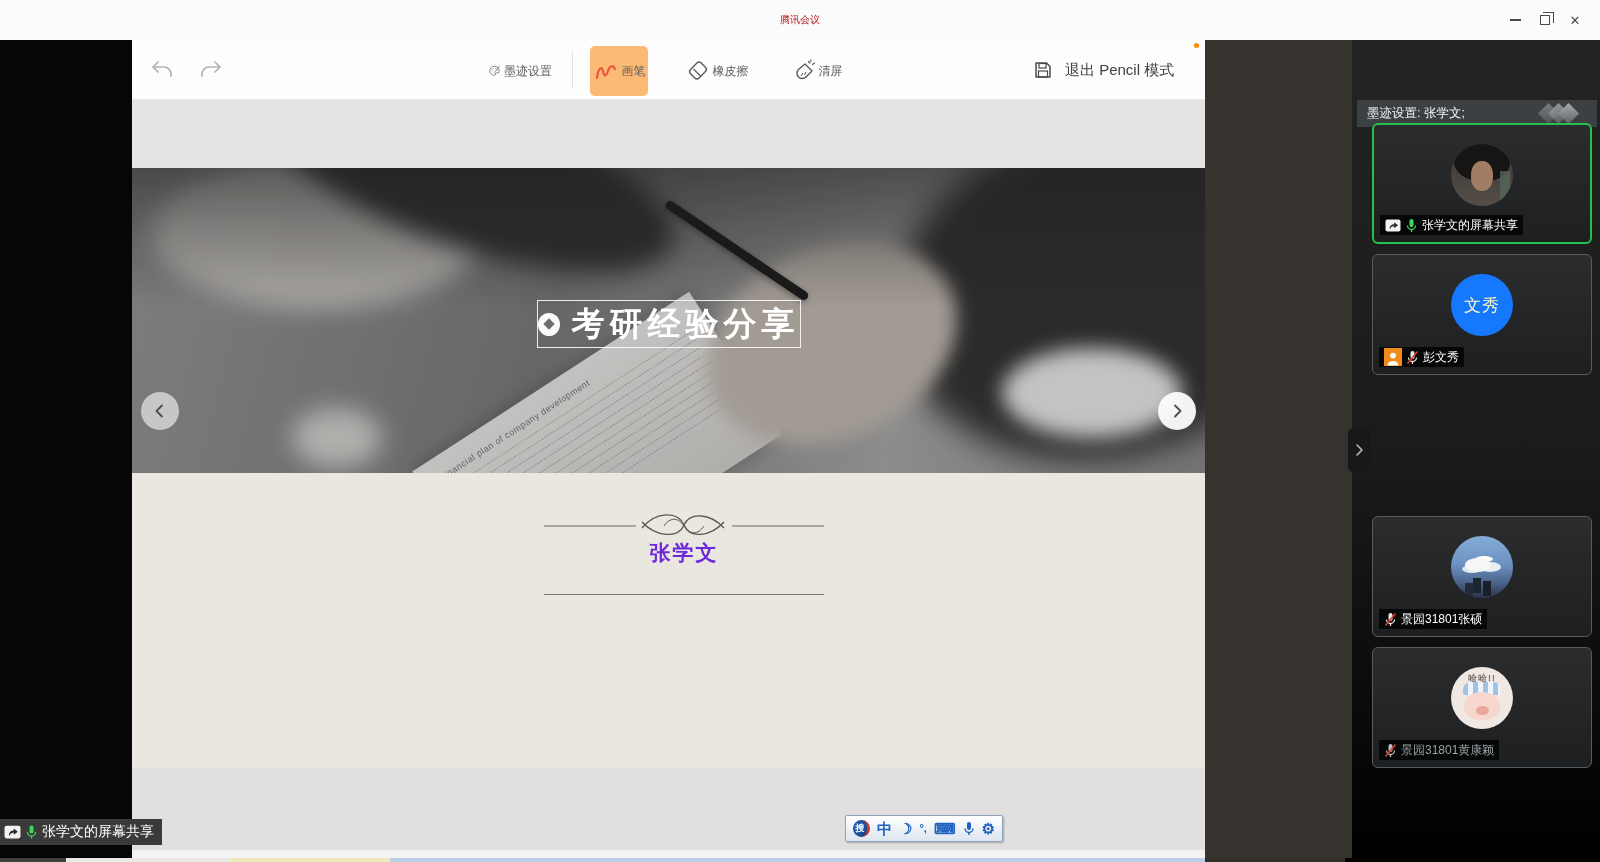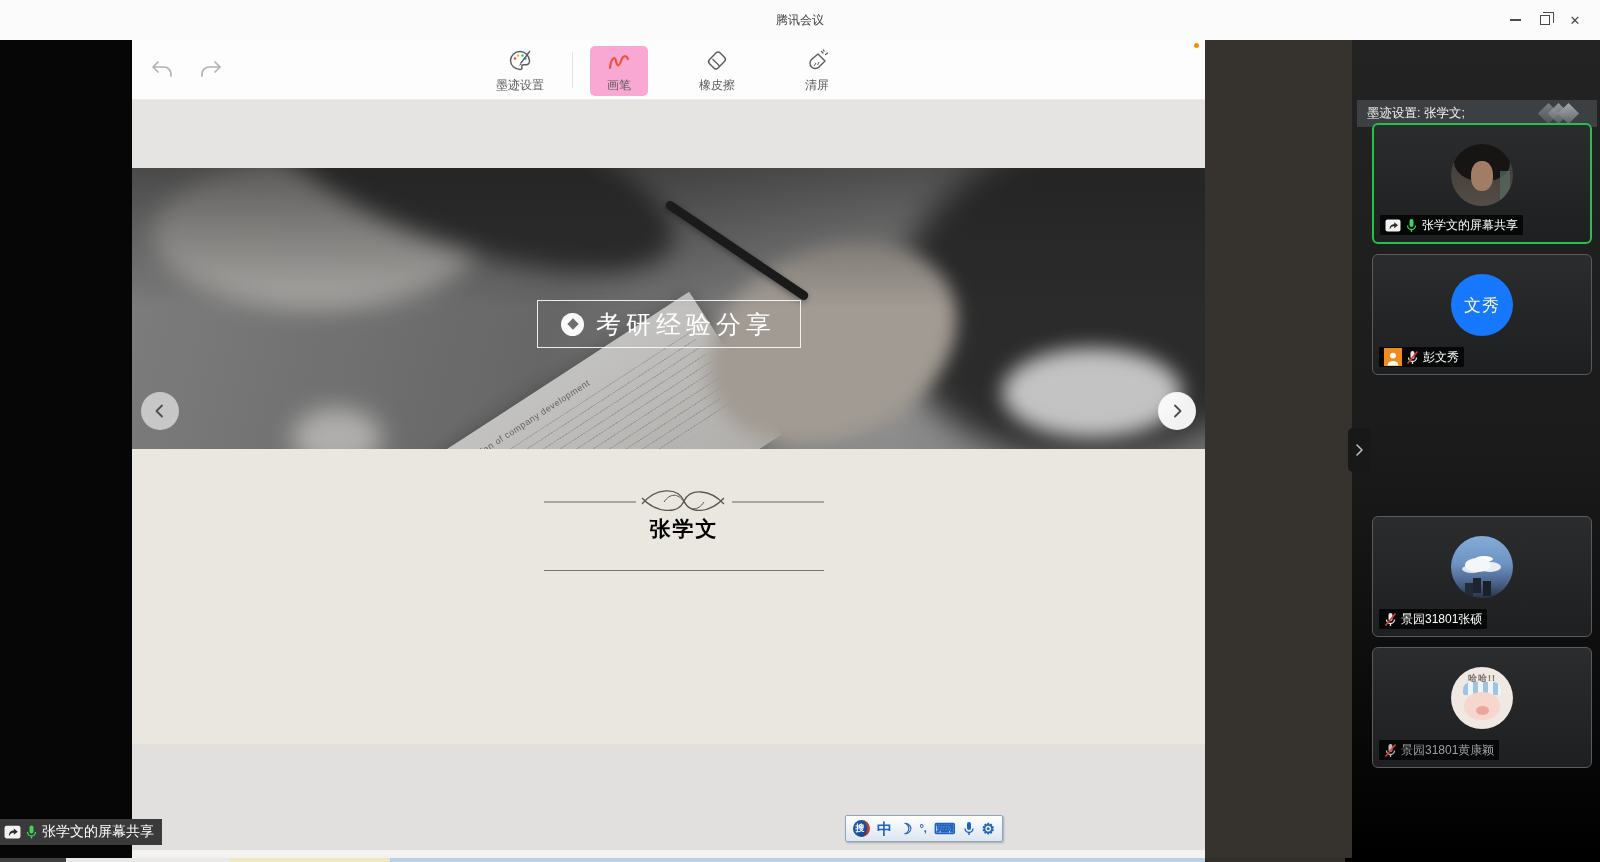--- a/index.html
+++ b/index.html
@@ -3,38 +3,38 @@
 <meta charset="utf-8">
 <style>
   *{box-sizing:border-box;margin:0;padding:0}
   html,body{background:#222}
   #screen{position:relative;width:1600px;height:862px;overflow:hidden;
     font-family:"Liberation Sans",sans-serif;background:#000}
 
   
   .titlebar{position:absolute;left:0;top:0;width:1600px;height:40px;background:#fbfbfb;
     display:flex;align-items:center;justify-content:center}
-  .titlebar .title{font-size:12px;color:#404040}
+  .titlebar .title{font-size:10px;color:#b91c1c}
   .win-controls{position:absolute;right:10px;top:0;height:40px;display:flex;align-items:center}
   .win-btn{width:30px;height:40px;display:flex;align-items:center;justify-content:center;color:#4a4a4a}
   .glyph-min{width:11px;height:2px;background:#4a4a4a}
   .glyph-max{width:10px;height:10px;border:1.5px solid #4a4a4a;position:relative}
   .glyph-max:before{content:"";position:absolute;left:2px;top:-4px;width:10px;height:10px;border:1.5px solid #4a4a4a;border-left:none;border-bottom:none}
   .glyph-close{font-size:13px}
 
   
   .left-strip{position:absolute;left:0;top:40px;width:132px;height:818px;background:#060606}
   .right-strip{position:absolute;left:1205px;top:40px;width:147px;height:818px;background:#36322d}
 
   
   .wb{position:absolute;left:132px;top:40px;width:1073px;height:818px;background:#e2e0de}
   .wb-toolbar{position:absolute;left:0;top:0;width:1073px;height:60px;background:#fdfdfd;border-bottom:1px solid #ebebeb}
-  .tbtn{position:absolute;top:6px;width:64px;height:50px;display:flex;flex-direction:column;align-items:center;justify-content:center;gap:3px;border-radius:5px}
+  .tbtn{position:absolute;top:6px;width:64px;height:50px;display:flex;flex-direction:row;align-items:center;justify-content:center;gap:3px;border-radius:5px}
   .tbtn .tlabel{font-size:12px;color:#5c5c5c;white-space:nowrap}
-  .tbtn.active{background:#f9a8d4}
+  .tbtn.active{background:#fdba74}
   .histbtn{position:absolute;top:18px;width:26px;height:24px}
   .tb-sep{position:absolute;left:440px;top:12px;width:1px;height:36px;background:#e3e3e3}
   .exit-btn{position:absolute;left:900px;top:0;height:60px;display:flex;align-items:center;gap:11px}
   .exit-btn .elabel{font-size:15px;color:#3f3f3f;white-space:nowrap}
   .anno-dot{position:absolute;left:1062px;top:3px;width:5px;height:5px;border-radius:50%;background:#ff8c00}
 
   .wb-gray{position:absolute;left:0;top:60px;width:1073px;height:68px;background:#e6e4e2}
 
   
   .photo{position:absolute;left:0;top:128px;width:1073px;height:305px;overflow:hidden;
@@ -51,28 +51,28 @@
   .ph-pen{position:absolute;left:520px;top:78px;width:170px;height:9px;background:#171717;border-radius:5px;transform:rotate(34deg);box-shadow:0 2px 6px rgba(0,0,0,.4)}
   .ph-paper{position:absolute;left:300px;top:200px;width:330px;height:170px;background:linear-gradient(#d8d7d5,#c3c1be);transform:rotate(-33deg);box-shadow:0 0 18px rgba(0,0,0,.25);padding:16px 20px}
   .ph-paper .cap{font-size:9px;color:#6a6a6a;letter-spacing:.5px;white-space:nowrap}
   .ph-paper .lines{margin-top:8px;height:90px;background:repeating-linear-gradient(180deg,rgba(120,120,120,.35) 0 1px,transparent 1px 9px)}
   .ph-dim{position:absolute;inset:0;background:rgba(40,40,40,.12)}
 
   .title-badge{position:absolute;left:50%;top:132px;transform:translateX(-50%);width:264px;height:48px;
     border:1px solid rgba(250,250,250,.92);display:flex;align-items:center;justify-content:center;gap:12px}
   .coin{width:23px;height:23px;border-radius:50%;background:#fafafa;display:flex;align-items:center;justify-content:center}
   .coin i{display:block;width:8px;height:8px;background:#6e6e6e;transform:rotate(45deg)}
-  .title-badge .btxt{color:#fff;font-size:25px;letter-spacing:5px;font-weight:400;white-space:nowrap}
+  .title-badge .btxt{color:#fff;font-size:33px;letter-spacing:5px;font-weight:700;white-space:nowrap}
 
   .navc{position:absolute;top:224px;width:38px;height:38px;border-radius:50%;display:flex;align-items:center;justify-content:center}
   .nav-left{left:9px;background:rgba(225,225,225,.75)}
   .nav-right{left:1026px;background:rgba(252,252,252,.95)}
 
   
-  .beige{position:absolute;left:0;top:409px;width:1073px;height:295px;background:#eae7e1;color:#000000}
+  .beige{position:absolute;left:0;top:433px;width:1073px;height:295px;background:#eae7e1;color:#6d28d9}
   .ornament{position:absolute;left:412px;top:36px;width:280px;height:34px}
   .presenter{position:absolute;left:412px;top:66px;width:280px;text-align:center;font-size:21px;font-weight:bold;letter-spacing:2px}
   .program{position:absolute;left:332px;top:91px;width:440px;text-align:center;font-size:21px;font-weight:bold;letter-spacing:1px;white-space:nowrap}
   .b-underline{position:absolute;left:412px;top:121px;width:280px;height:1px;background:#7b756c}
 
   .white-band{position:absolute;left:0;top:810px;width:1073px;height:8px;background:#f3f2f0}
 
   
   .ime-bar{position:absolute;left:713px;top:775px;height:27px;display:flex;align-items:center;gap:7px;
     padding:0 7px;background:linear-gradient(#ffffff,#dde5ef);border:1px solid #8fa6bf;border-radius:2px;
@@ -206,20 +206,28 @@
 
       <div class="tbtn" style="left:653px">
         <svg width="24" height="26" viewBox="0 0 24 26">
           <path d="M13 6 L20 13 L14 19 C12 21 8.5 21 6.5 19 C4.5 17 4.5 13.5 6.5 11.5 Z" fill="none" stroke="#5a5a5a" stroke-width="1.4" stroke-linejoin="round"></path>
           <path d="M9 18 L11 15 M12.5 17 L14 14" stroke="#5a5a5a" stroke-width="1"></path>
           <path d="M16.5 3.5 L18 5 M20.5 6.5 L22.5 5 M18.5 2 l.6 1.2" stroke="#5a5a5a" stroke-width="1.2" stroke-linecap="round"></path>
         </svg>
         <span class="tlabel">清屏</span>
       </div>
 
+      <div class="exit-btn">
+        <svg width="22" height="22" viewBox="0 0 22 22">
+          <path d="M4 4 h10.5 l3.5 3.5 V18 H4 Z" fill="none" stroke="#4a4a4a" stroke-width="1.5" stroke-linejoin="round"></path>
+          <rect x="7" y="4.5" width="7" height="4.5" fill="none" stroke="#4a4a4a" stroke-width="1.2"></rect>
+          <rect x="6.5" y="12" width="9" height="6" fill="none" stroke="#4a4a4a" stroke-width="1.2"></rect>
+        </svg>
+        <span class="elabel">退出 Pencil 模式</span>
+      </div>
       <div class="anno-dot"></div>
     </div>
 
     <div class="wb-gray"></div>
 
     <div class="photo">
       <div class="blob ph-hand-l"></div>
       <div class="blob ph-arm"></div>
       <div class="blob ph-suit-r"></div>
       <div class="blob ph-cuff"></div>

